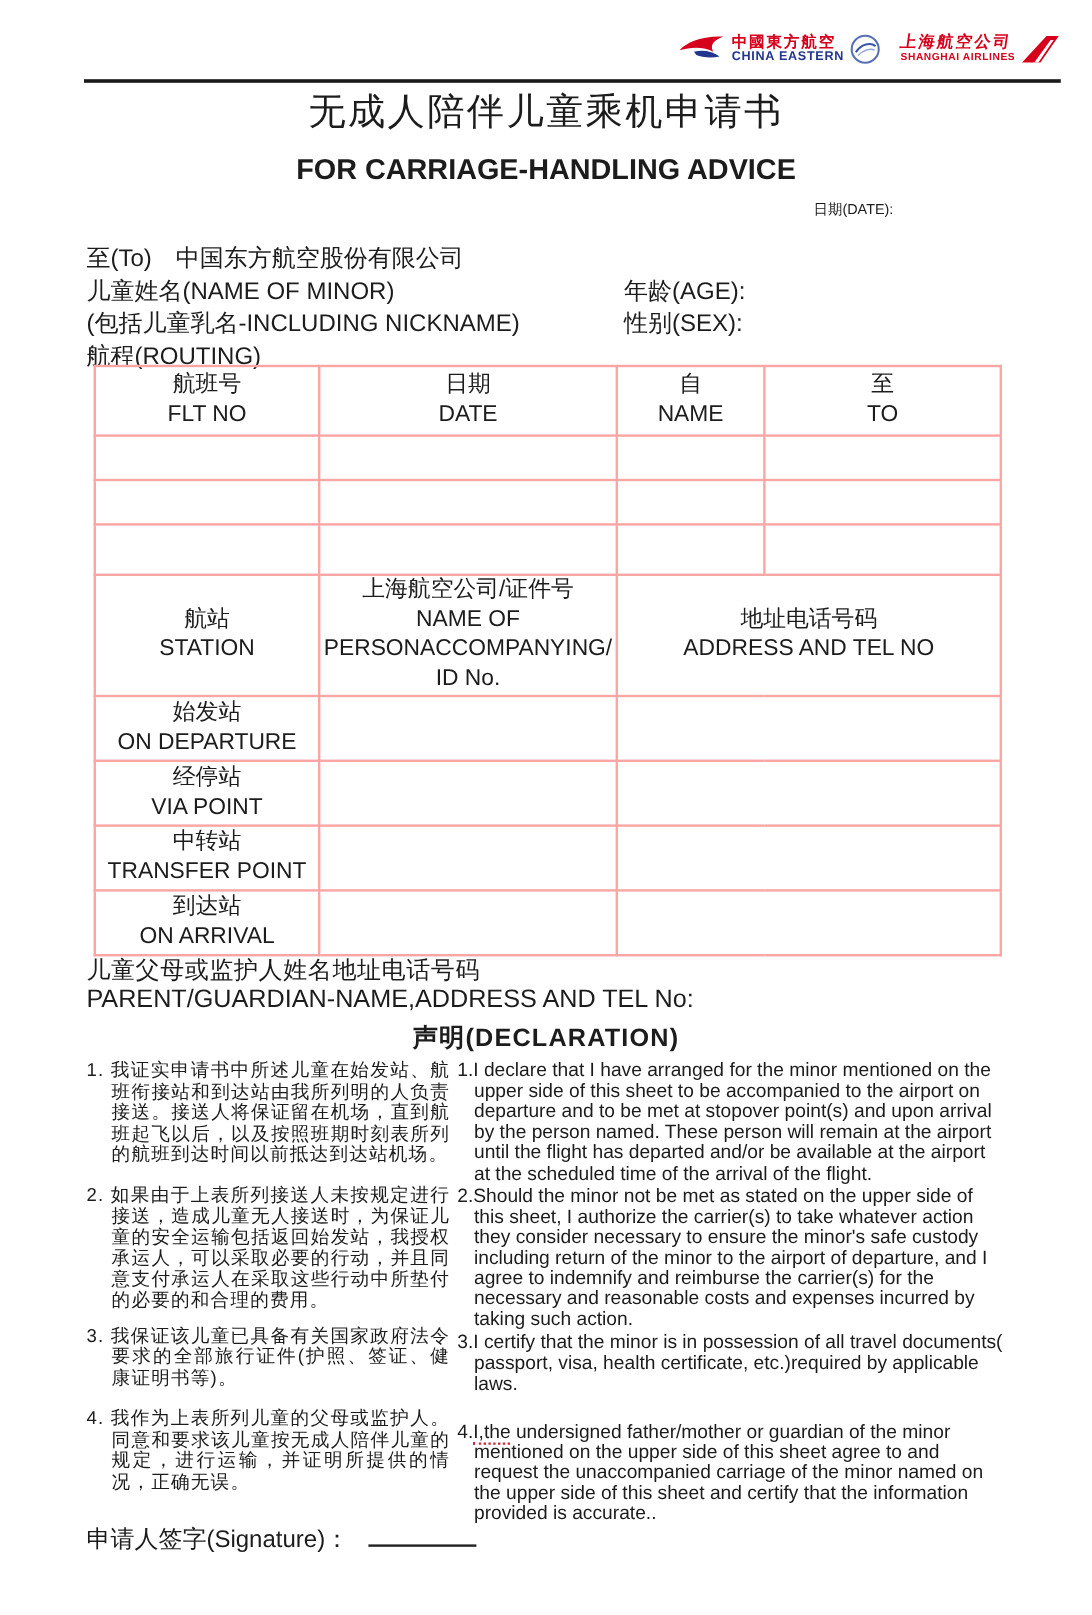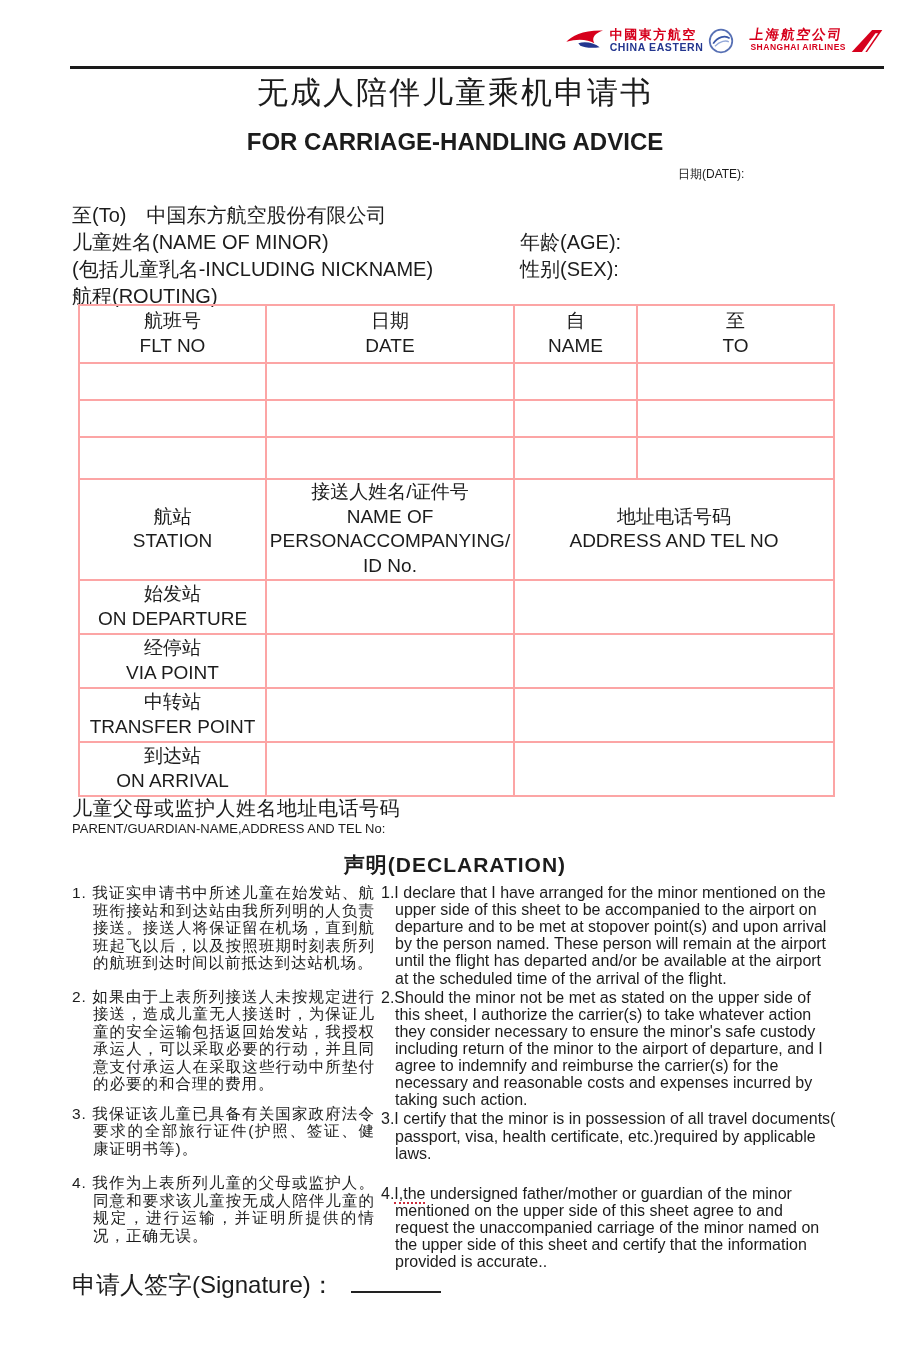--- a/index.html
+++ b/index.html
@@ -42,40 +42,40 @@
   .form-table td { border:2px solid #fca5a5; padding:0 2px; text-align:center; vertical-align:middle;
                    font-size:19px; line-height:1.3; }
   .row-head td    { height:58px; }
   .row-empty td   { height:37px; }
   .row-empty.last td { height:42px; }
   .row-stationhead td { height:88px; }
   .row-station td { height:54px; }
 
   
   .parent-cn { position:absolute; left:72px; top:795px; font-size:20px; letter-spacing:0.5px; }
-  .parent-en { position:absolute; left:72px; top:821px; font-size:13px; }
+  .parent-en { position:absolute; left:72px; top:821px; font-size:21px; }
 
   
   .decl-heading { position:absolute; top:851px; left:0; width:100%; text-align:center;
                   font-size:21px; font-weight:bold; letter-spacing:1px; }
   .decl-cols { position:absolute; top:884px; left:72px; width:766px; display:flex; gap:6px; }
   .decl-cn { width:303px; font-size:15.5px; line-height:1.13; letter-spacing:1px; text-align:justify; }
   .decl-cn p { padding-left:21px; text-indent:-21px; }
   .decl-cn p.m1 { margin-bottom:16px; }
   .decl-cn p.m2 { margin-bottom:12px; }
   .decl-cn p.m3 { margin-bottom:17px; }
   .decl-en { width:457px; font-size:16px; line-height:1.07; }
   .decl-en p { padding-left:14px; text-indent:-14px; }
   .decl-en p.m1 { margin-bottom:2px; }
   .decl-en p.m2 { margin-bottom:2px; }
   .decl-en p.m3 { margin-bottom:23px; }
   .red-dotted { border-bottom:2px dotted #cc2b3a; }
 
   
-  .signature { position:absolute; left:72px; top:1268px; font-size:24px; }
+  .signature { position:absolute; left:72px; top:1268px; font-size:20px; }
   .sig-line { display:inline-block; width:90px; border-bottom:2px solid #222;
               height:1.05em; margin-left:16px; vertical-align:baseline; }
 </style>
 </head>
 <body>
 
 <div class="page">
 
   <div class="logos">
     <div class="ce-logo">
@@ -162,21 +162,21 @@
           <td></td>
           <td></td>
           <td></td>
     </tr>
     <tr class="row-stationhead">
       <td>
         <div>航站</div>
         <div>STATION</div>
       </td>
       <td>
-        <div>接送人姓名/证件号</div>
+        <div>上海航空公司/证件号</div>
         <div>NAME OF</div>
         <div>PERSONACCOMPANYING/</div>
         <div>ID No.</div>
       </td>
       <td colspan="2">
         <div>地址电话号码</div>
         <div>ADDRESS AND TEL NO</div>
       </td>
     </tr>
     <tr class="row-station">

